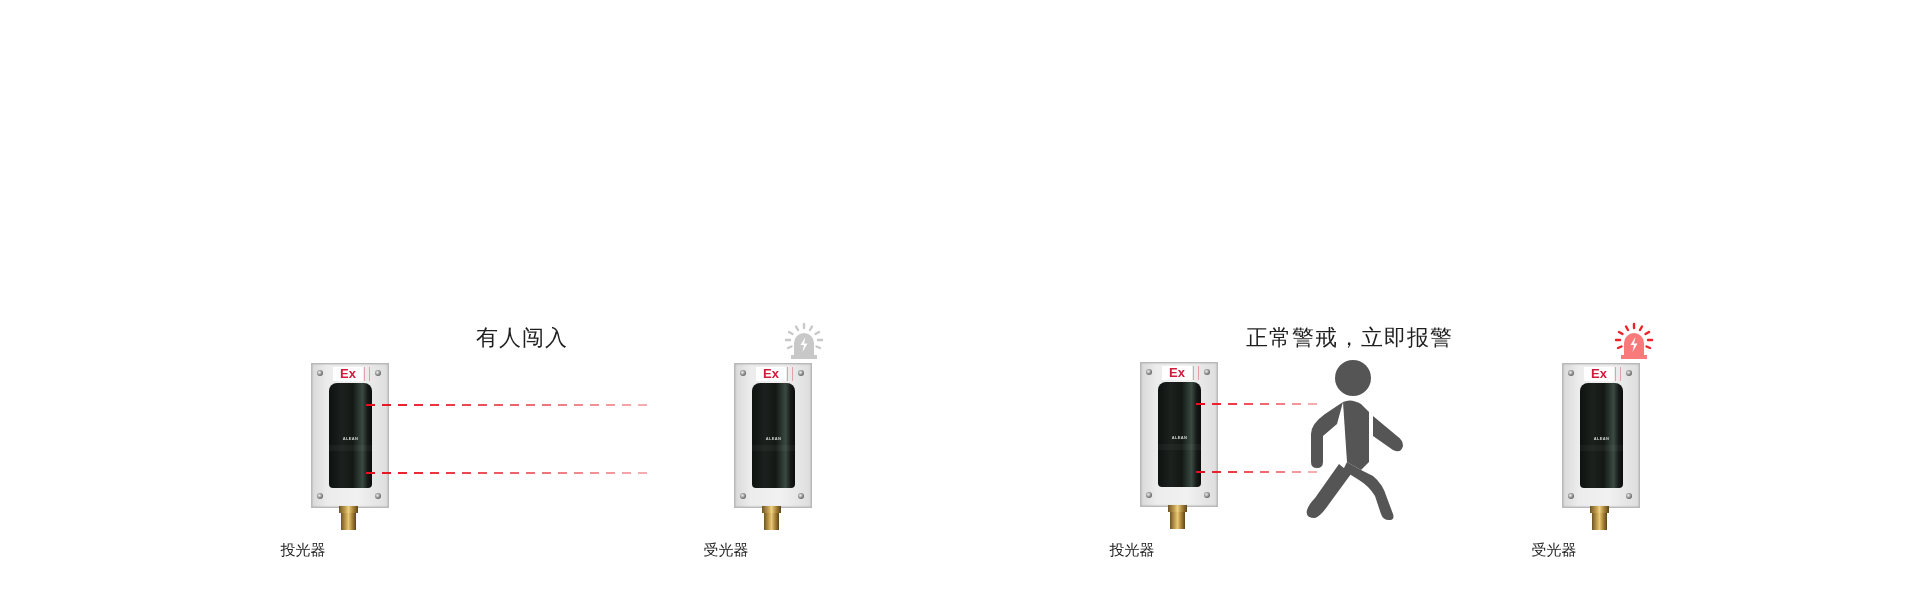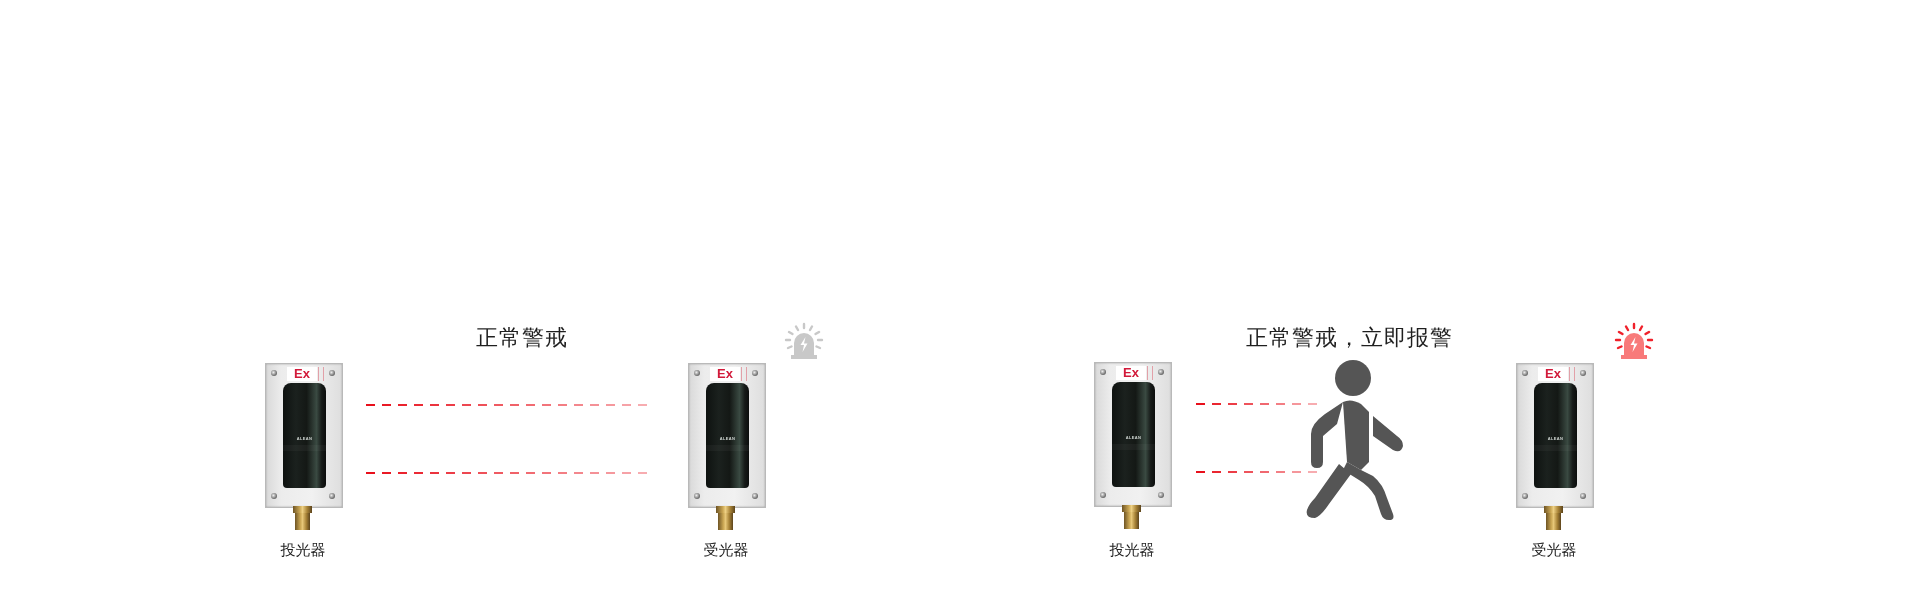--- a/index.html
+++ b/index.html
@@ -2,21 +2,21 @@
 <html><head>
 <meta charset="utf-8">
 <style>
   html, body { margin:0; padding:0; background:#ffffff; }
   body { width:1920px; height:600px; position:relative; overflow:hidden;
          font-family:"DejaVu Sans","Liberation Sans",sans-serif; color:#222; }
   .abs { position:absolute; }
   .title { font-size:22px; color:#1f1f1f; white-space:nowrap; letter-spacing:1px; }
   .label { font-size:15px; color:#222; white-space:nowrap; text-align:center; width:80px; }
 
-  .device { position:absolute; width:68px; height:170px; }
+  .device { position:absolute; width:68px; height:170px;margin-left:46px; }
   .plate { position:absolute; left:0; top:0; width:76px; height:143px;
            background:linear-gradient(90deg,#d9d9d9 0%,#ececec 20%,#f1f1f1 60%,#dedede 100%);
            border:1px solid #b9b9b9; box-shadow: inset 0 0 2px #999; }
   .screw { position:absolute; width:6px; height:6px; border-radius:50%;
            background:radial-gradient(circle at 40% 40%,#eee 0%,#777 60%,#444 100%); }
   .ex-tag { position:absolute; left:21px; top:3px; width:30px; height:14px; background:#fff;
             color:#d21a3a; font-weight:bold; font-size:13px; line-height:14px; text-align:center;
             font-family:"Liberation Sans",sans-serif; }
   .ex-side { position:absolute; left:52px; top:3px; width:4px; height:14px;
              border-left:1px solid #e2a0a8; border-right:1px solid #e2a0a8; }
@@ -33,21 +33,21 @@
 
   .beam { position:absolute; height:2px; }
   .dash { position:absolute; top:0; width:9px; height:2px; }
 
   .alarm { position:absolute; width:40px; height:38px; }
 </style>
 </head>
 <body>
 
 <div>
-  <div class="abs title" style="left:476px; top:323px;">正常警戒</div>
+  <div class="abs title" style="left:476px; top:323px;">有人闯入</div>
 
   <div class="device" style="left:265px; top:363px;">
     <div class="plate">
       <div class="screw" style="left:5px; top:6px;"></div>
       <div class="screw" style="left:63px; top:6px;"></div>
       <div class="screw" style="left:5px; top:129px;"></div>
       <div class="screw" style="left:63px; top:129px;"></div>
       <div class="ex-tag">Ex</div>
       <div class="ex-side"></div>
       <div class="lens">

